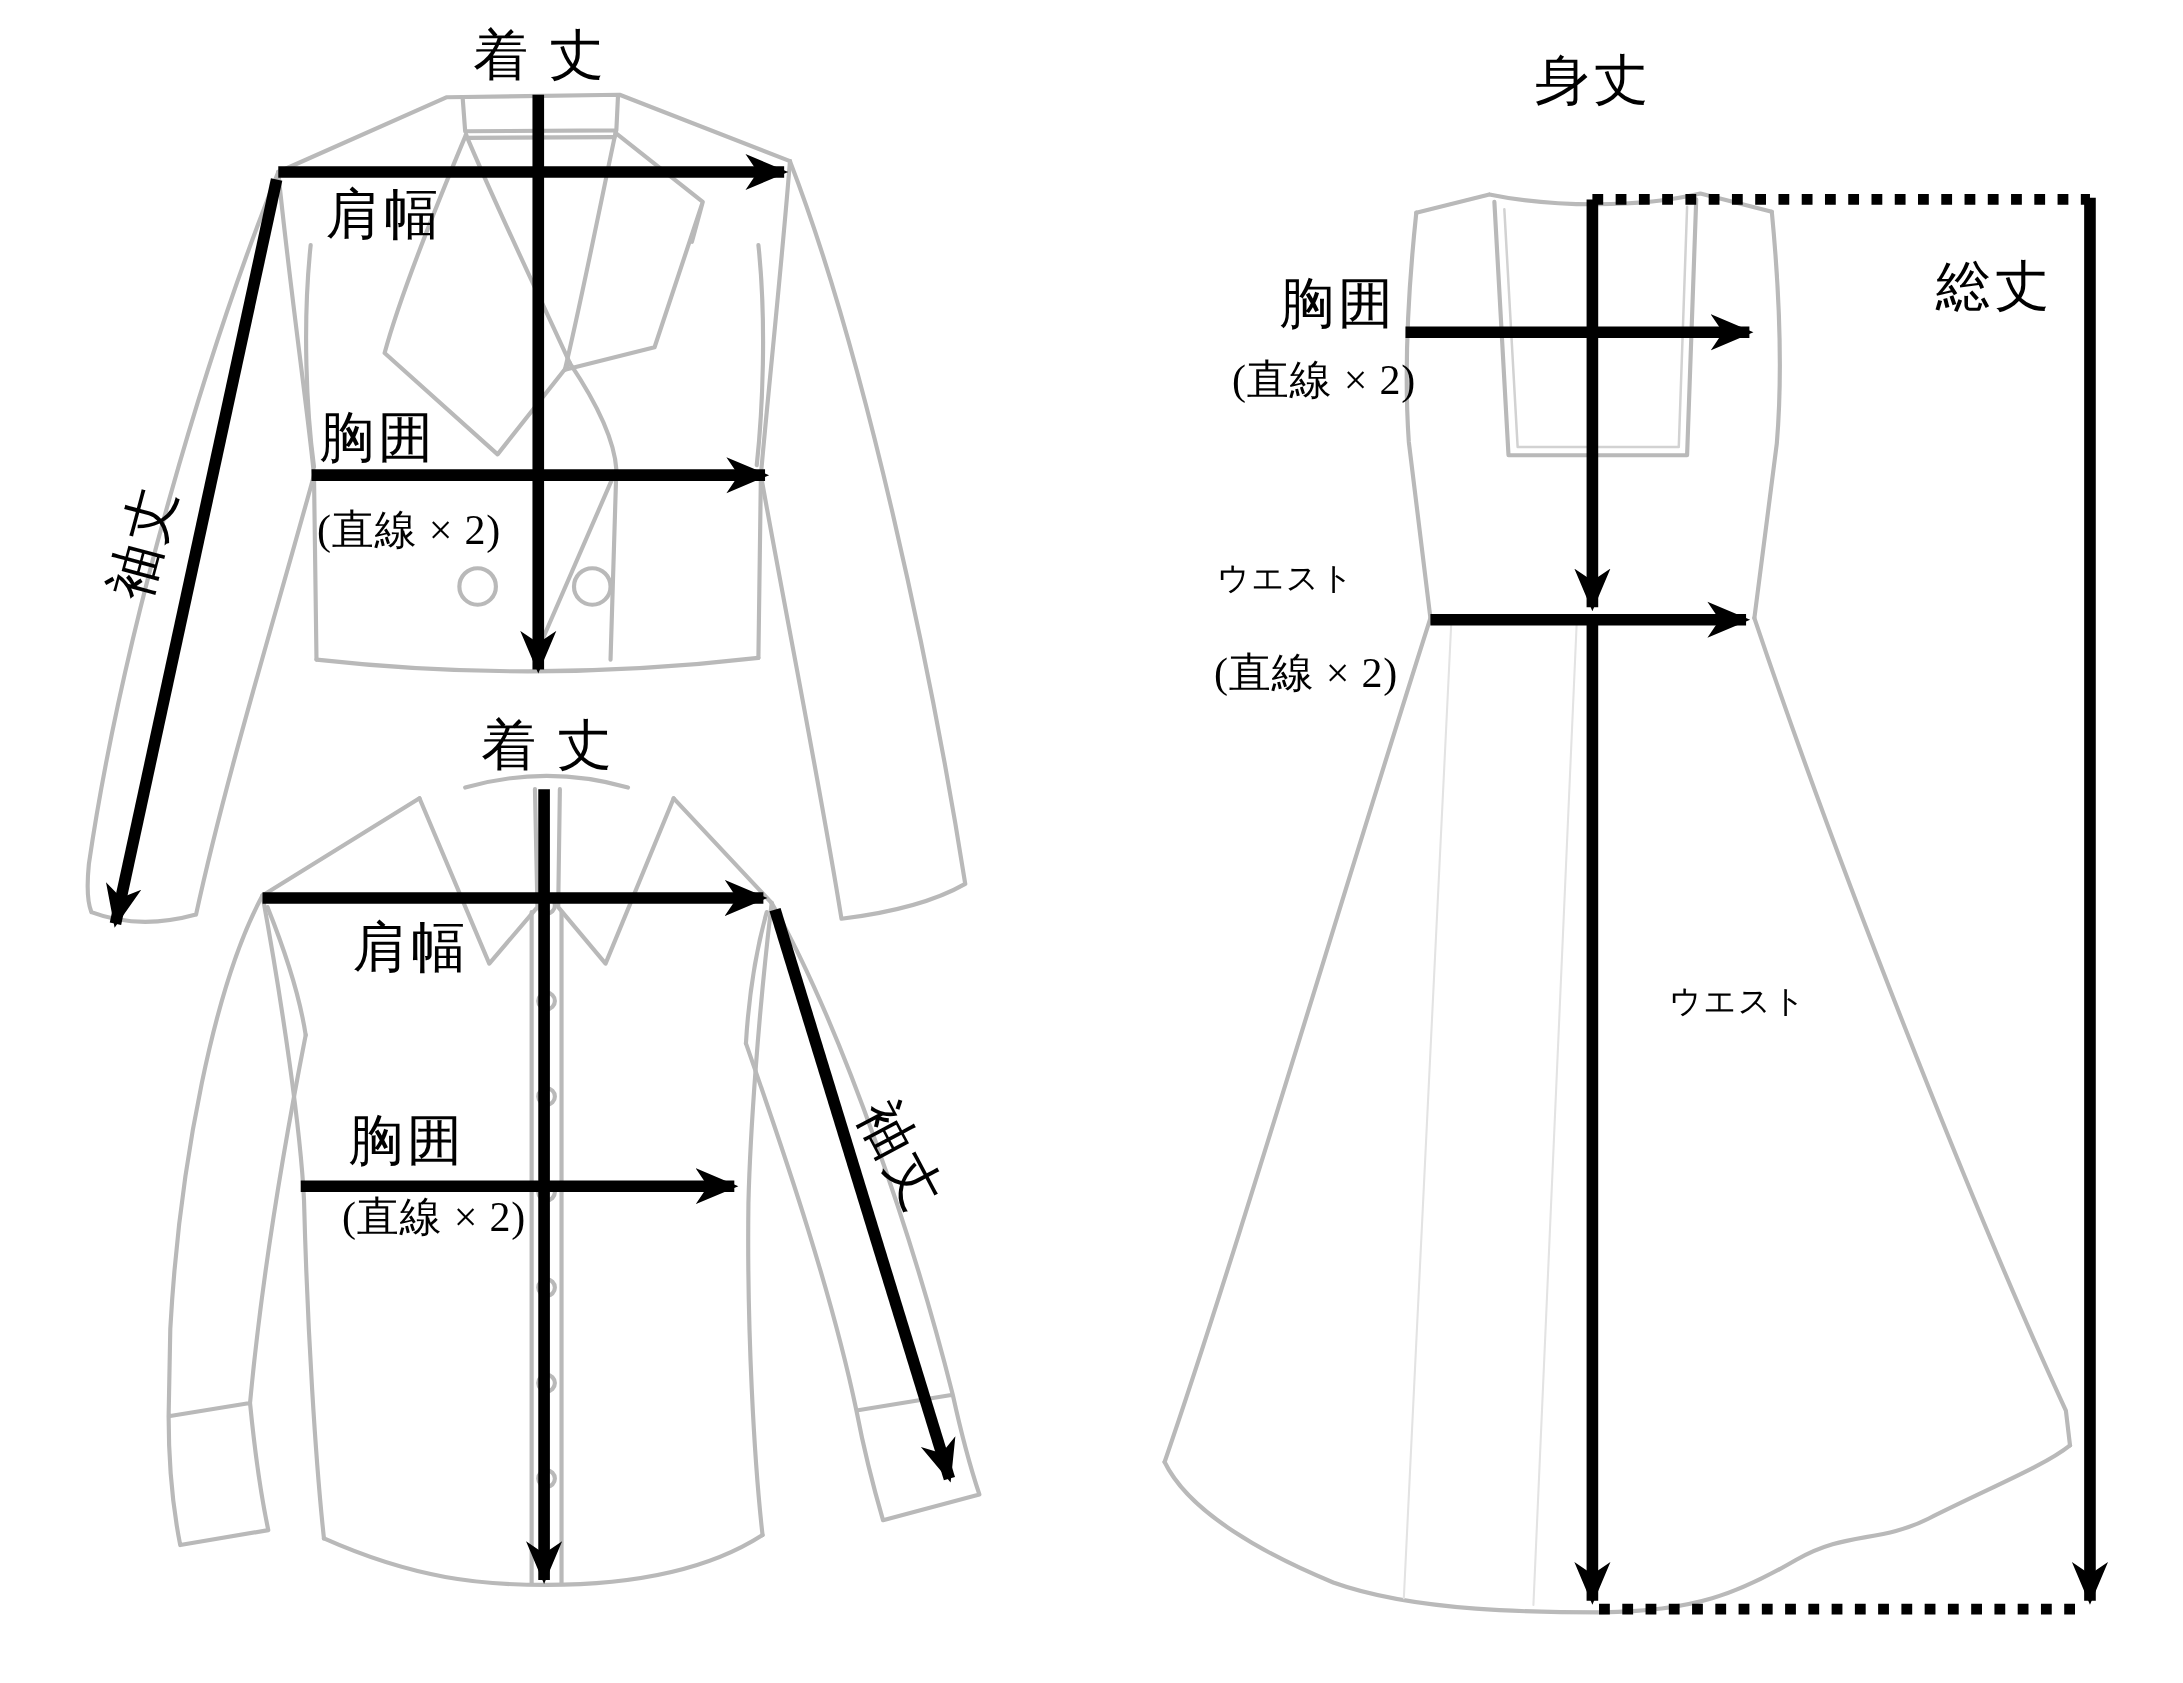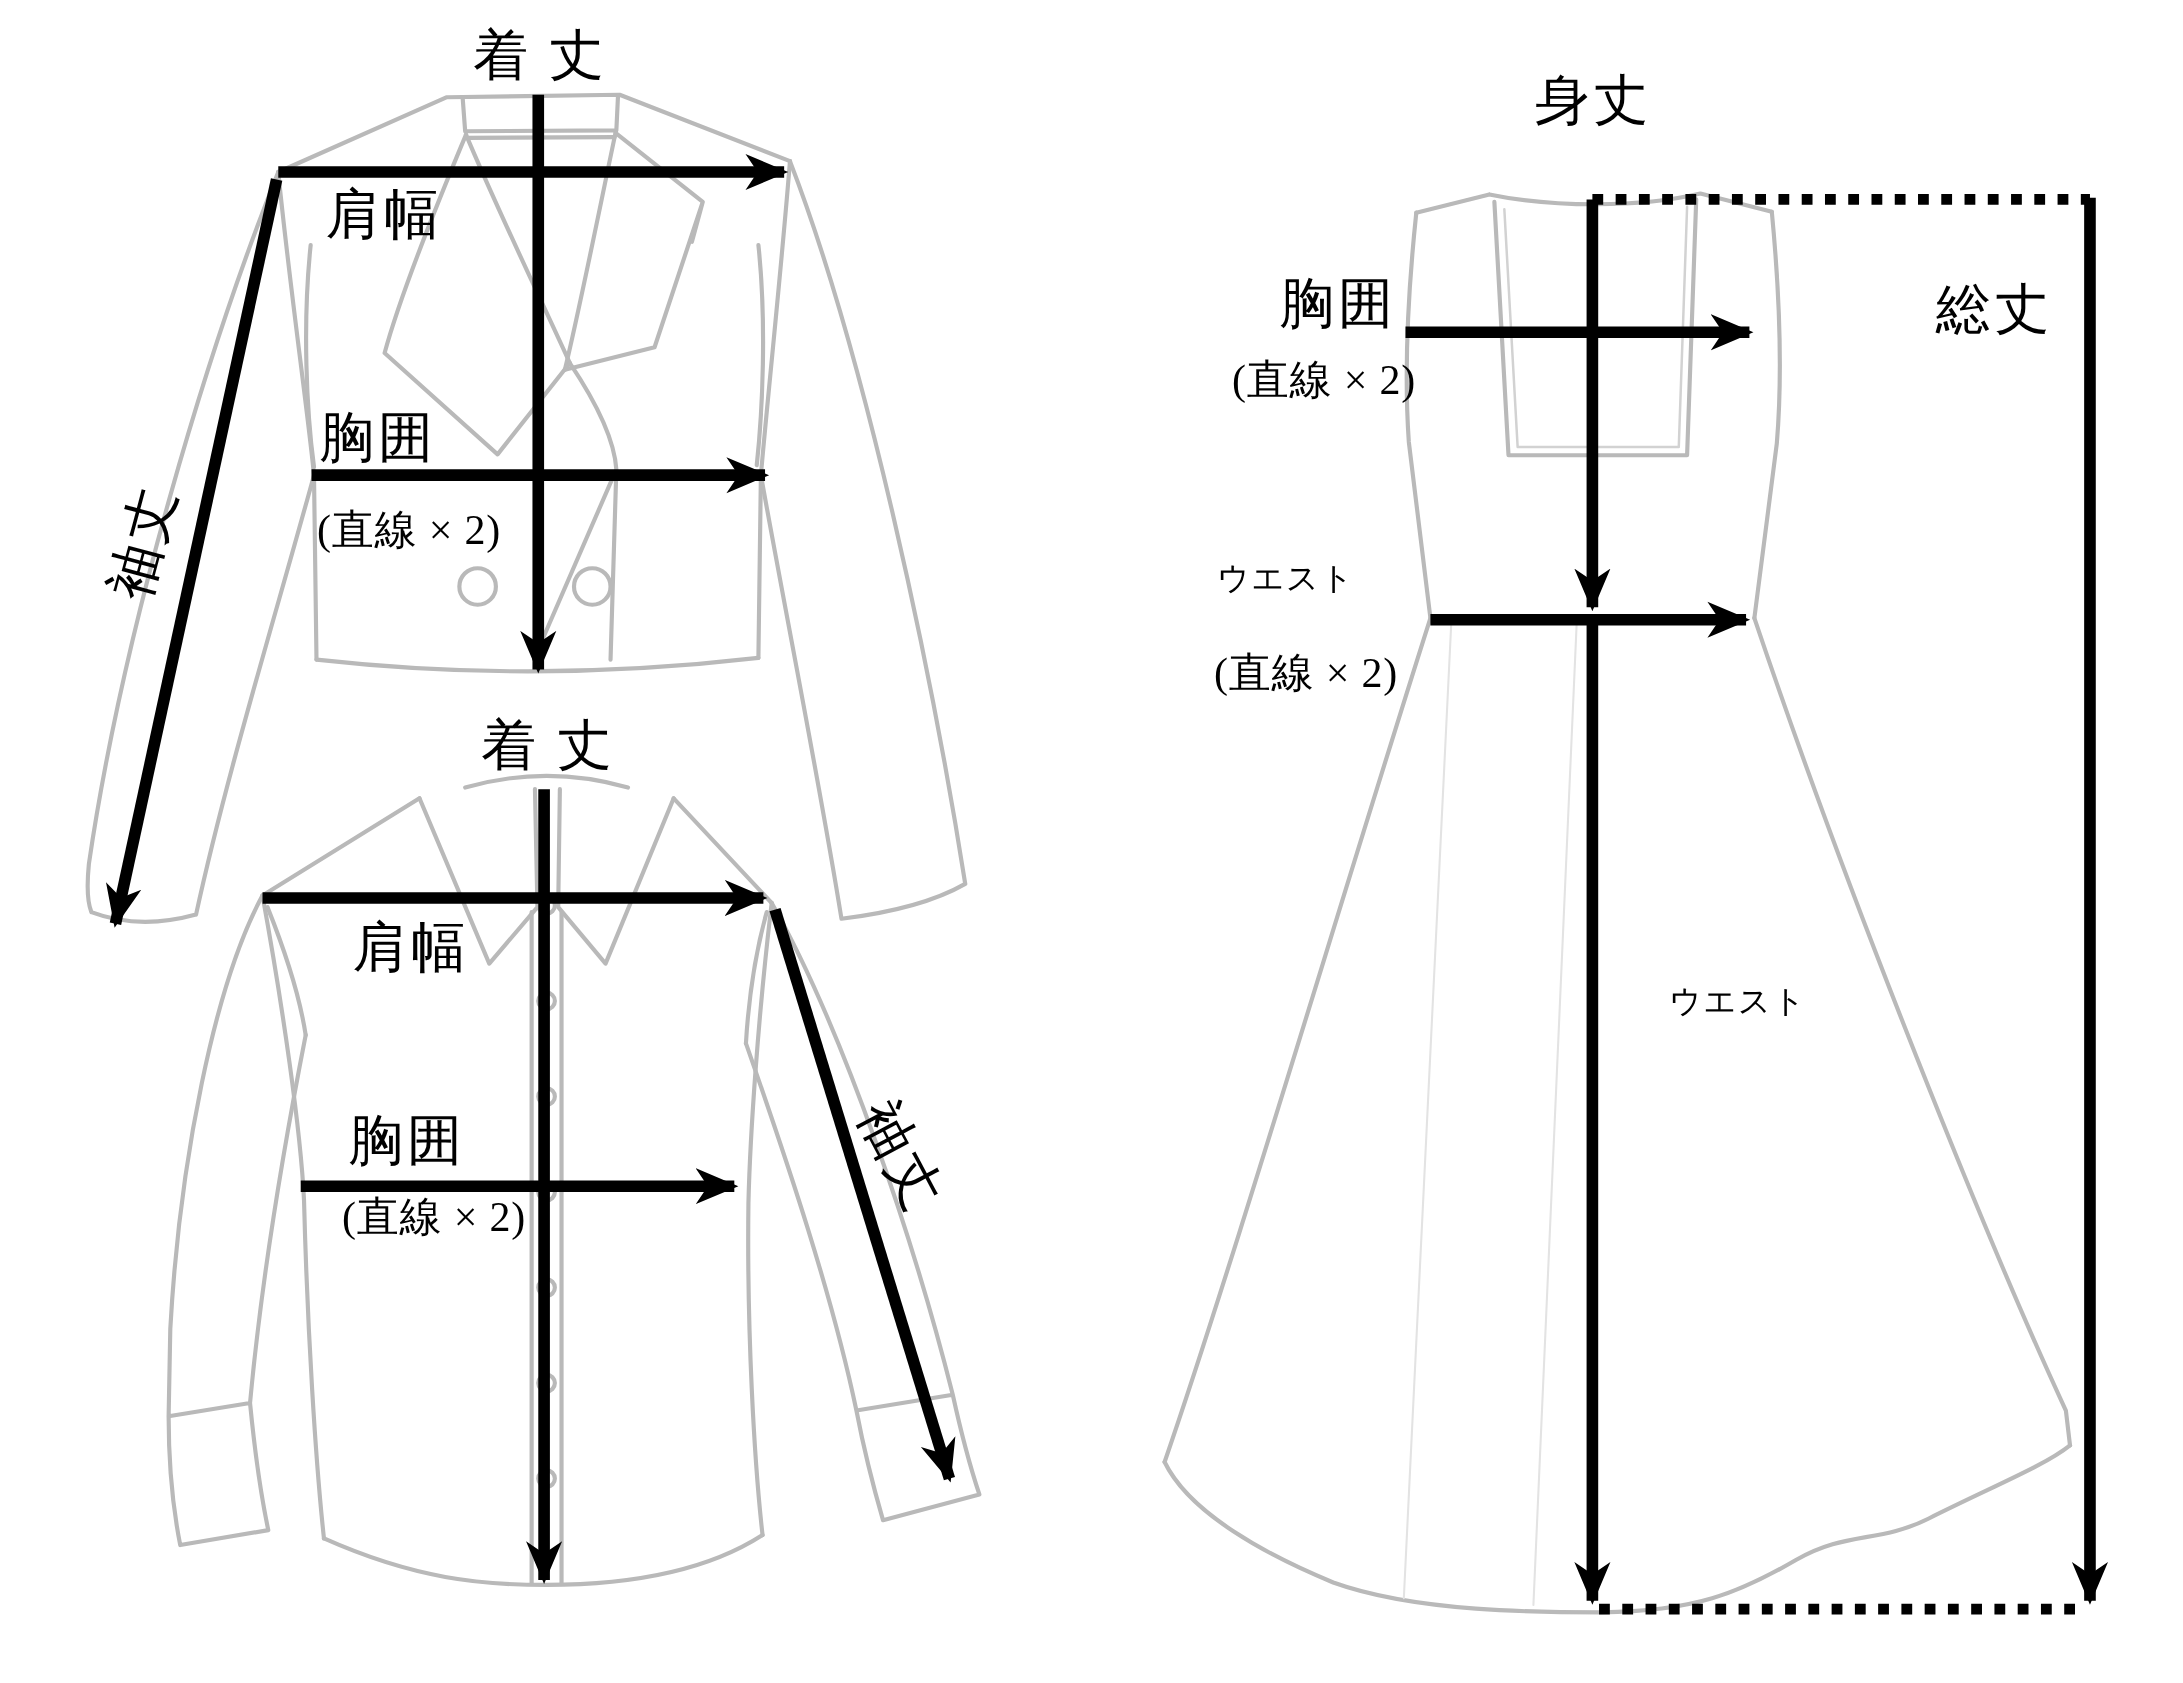--- a/index.html
+++ b/index.html
@@ -119,22 +119,22 @@
   <div class="lbl big" style="left:378px;top:437px;">胸囲</div>
   <div class="lbl note" style="left:409px;top:530px;">(直線 × 2)</div>
   <div class="lbl big rot-left" style="left:143px;top:542px;">袖丈</div>
 
   <div class="lbl big" style="left:548px;top:745px;">着 丈</div>
   <div class="lbl big" style="left:411px;top:947px;">肩幅</div>
   <div class="lbl big" style="left:407px;top:1140px;">胸囲</div>
   <div class="lbl note" style="left:434px;top:1217px;">(直線 × 2)</div>
   <div class="lbl big rot-right" style="left:901px;top:1156px;">袖丈</div>
 
-  <div class="lbl big" style="left:1593px;top:100px;text-align:center;">身丈</div>
-  <div class="lbl big" style="left:1994px;top:309px;">総丈</div>
+  <div class="lbl big" style="left:1593px;top:80px;text-align:center;">身丈</div>
+  <div class="lbl big" style="left:1994px;top:286px;">総丈</div>
   <div class="lbl big" style="left:1338px;top:303px;">胸囲</div>
   <div class="lbl note" style="left:1324px;top:380px;">(直線 × 2)</div>
   <div class="lbl kana" style="left:1286px;top:578px;">ウエスト</div>
   <div class="lbl note" style="left:1306px;top:673px;">(直線 × 2)</div>
   <div class="lbl kana" style="left:1738px;top:1001px;">ウエスト</div>
 
 </div>
 
 
 </body></html>

